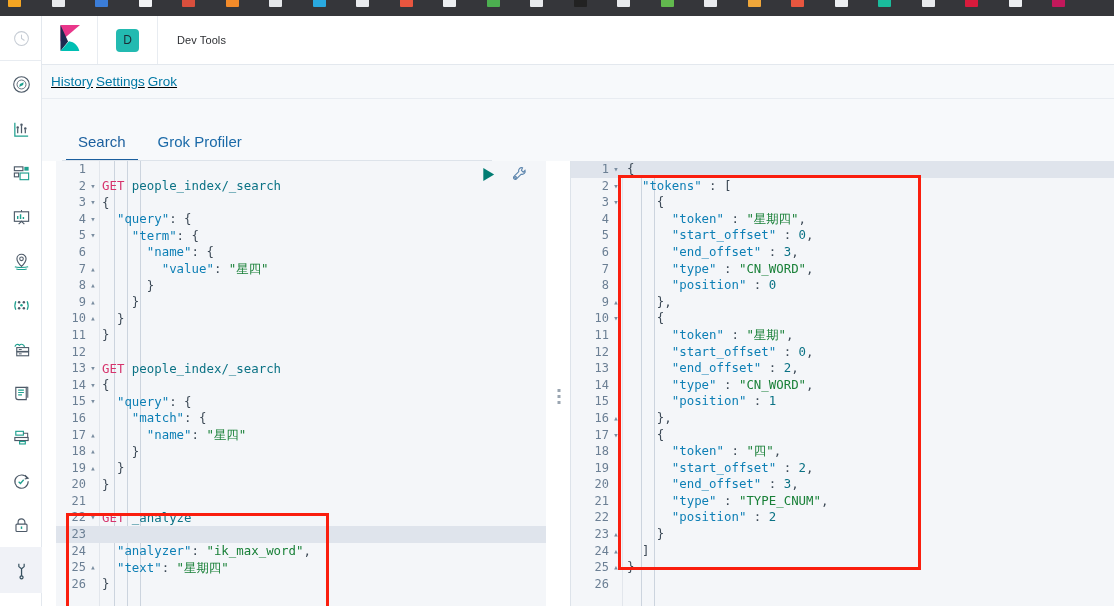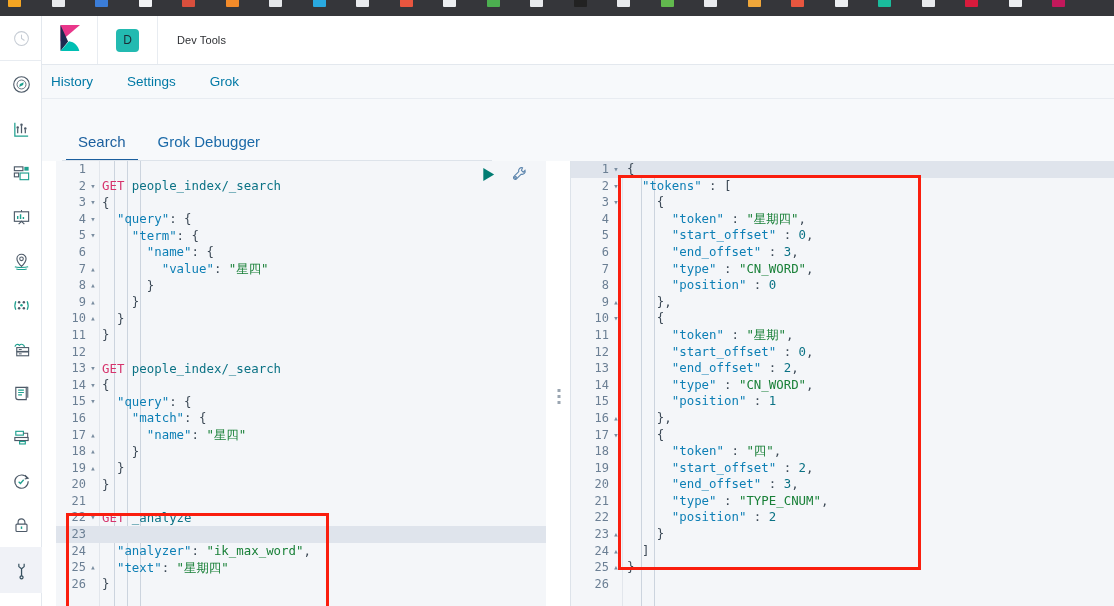--- a/index.html
+++ b/index.html
@@ -56,21 +56,21 @@
     background: #23bab1; color: #1c2b36;
     font-size: 12px; font-weight: 400;
     display: flex; align-items: center; justify-content: center;
   }
   #app-title { padding-left: 19px; font-size: 11px; color: #2d2f33; letter-spacing: .1px; }
 
   
   #navlinks {
     position: absolute; left: 42px; top: 49px; right: 0; height: 34px;
     background: #f7f9fb; border-bottom: 1px solid #e8ecf1;
-    display: flex; align-items: center; gap: 34px; padding-left: 9px;
+    display: flex; align-items: center; gap: 3px; padding-left: 9px; text-decoration: underline;
   }
   #navlinks a { font-size: 13.5px; color: #0079a5; text-decoration: none; cursor: pointer; }
 
   
   #tabs {
     position: absolute; left: 42px; top: 83px; right: 0; height: 62px;
     background: #f7f9fb;
     display: flex; align-items: flex-end; padding-left: 20px;
   }
   #tabs .tab {
@@ -348,21 +348,21 @@
   </div>
 
   <div id="navlinks">
     <a>History</a>
     <a>Settings</a>
     <a>Grok</a>
   </div>
 
   <div id="tabs">
     <div class="tab active">Search</div>
-    <div class="tab">Grok Debugger</div>
+    <div class="tab">Grok Profiler</div>
   </div>
   <div id="tabs-rule"></div>
 
   <div id="console">
 
     <div class="pane" id="pane-left">
       <div class="editor">
         <div class="gutter"></div>
         <div class="guide" style="left:58px;"></div>
         <div class="guide" style="left:71px;"></div>

